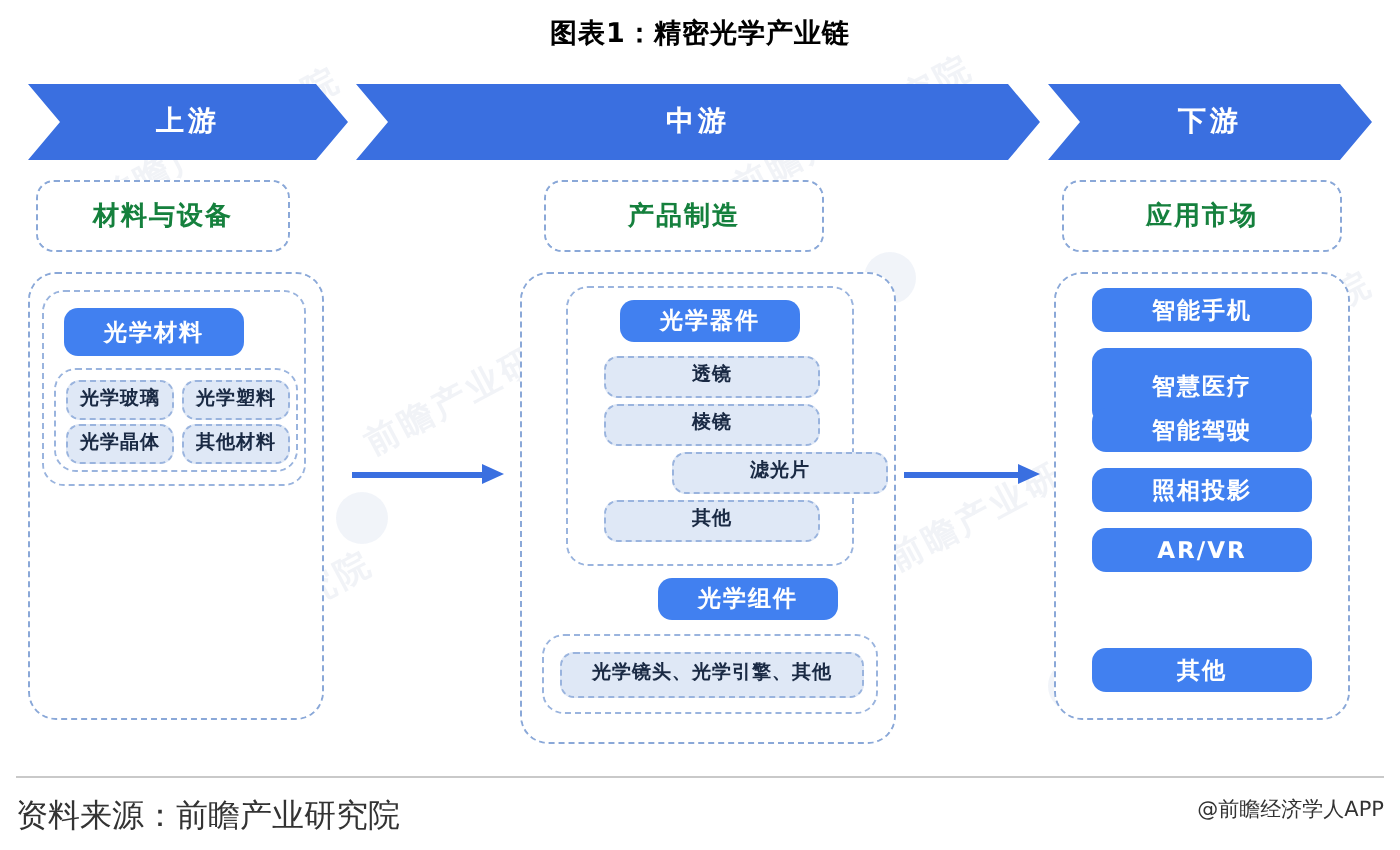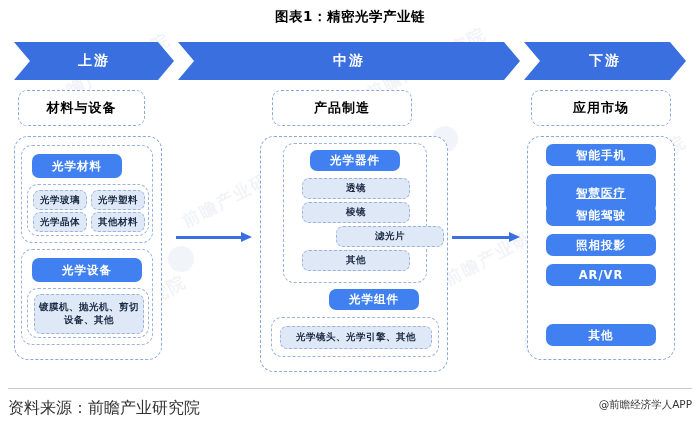--- a/index.html
+++ b/index.html
@@ -91,21 +91,21 @@
     position: absolute;
     height: 34px;
     border: 1.4px dashed #8aa8d8;
     border-radius: 9px;
     background: #ffffff;
     display: flex;
     align-items: center;
     justify-content: center;
     font-size: 13px;
     font-weight: bold;
-    color: #000000;
+    color: #15803d;
     letter-spacing: 1px;
   }
   #head-up   { left: 18px;  top: 90px; width: 125px; }
   #head-mid  { left: 272px; top: 90px; width: 138px; }
   #head-down { left: 531px; top: 90px; width: 138px; }
 
   
   .col-body {
     position: absolute;
     border: 1.4px dashed #8aa8d8;
@@ -235,26 +235,20 @@
   <div class="group-box" style="left:6px; top:8px; width:130px; height:96px;">
     <div class="pill" style="left:10px; top:8px; width:90px; height:24px;">光学材料</div>
     <div class="group-box" style="left:5px; top:38px; width:120px; height:50px;">
       <div class="sub" style="left:5px;  top:5px;  width:52px; height:18px;">光学玻璃</div>
       <div class="sub" style="left:63px; top:5px;  width:52px; height:18px;">光学塑料</div>
       <div class="sub" style="left:5px;  top:27px; width:52px; height:18px;">光学晶体</div>
       <div class="sub" style="left:63px; top:27px; width:52px; height:18px;">其他材料</div>
     </div>
   </div>
 
-  <div class="group-box" style="left:6px; top:112px; width:130px; height:94px;">
-    <div class="pill" style="left:10px; top:8px; width:110px; height:24px;">光学设备</div>
-    <div class="group-box" style="left:5px; top:38px; width:120px; height:48px;">
-      <div class="sub" style="left:6px; top:5px; width:108px; height:38px;">镀膜机、抛光机、剪切设备、其他</div>
-    </div>
-  </div>
 
 </div>
 
 <div class="arrow" id="arrow-1">
   <div class="shaft"></div>
   <div class="head"></div>
 </div>
 
 <div class="col-body" id="body-mid">
 
@@ -274,21 +268,21 @@
 
 </div>
 
 <div class="arrow" id="arrow-2">
   <div class="shaft"></div>
   <div class="head"></div>
 </div>
 
 <div class="col-body" id="body-down">
   <div class="pill" style="left:18px; top:7px;   width:110px; height:22px;">智能手机</div>
-  <div class="pill" style="left:18px; top:37px;  width:110px; height:38px;text-decoration:underline;">智慧医疗</div>
+  <div class="pill" style="left:18px; top:37px;  width:110px; height:38px;">智慧医疗</div>
   <div class="pill" style="left:18px; top:67px;  width:110px; height:22px;">智能驾驶</div>
   <div class="pill" style="left:18px; top:97px;  width:110px; height:22px;text-align:right;">照相投影</div>
   <div class="pill" style="left:18px; top:127px; width:110px; height:22px;text-align:right;">AR/VR</div>
   <div class="pill" style="left:18px; top:187px; width:110px; height:22px;">其他</div>
 </div>
 
 <div class="footer-rule"></div>
 <div class="footer-src">资料来源：前瞻产业研究院</div>
 <div class="footer-app">@前瞻经济学人APP</div>
 

